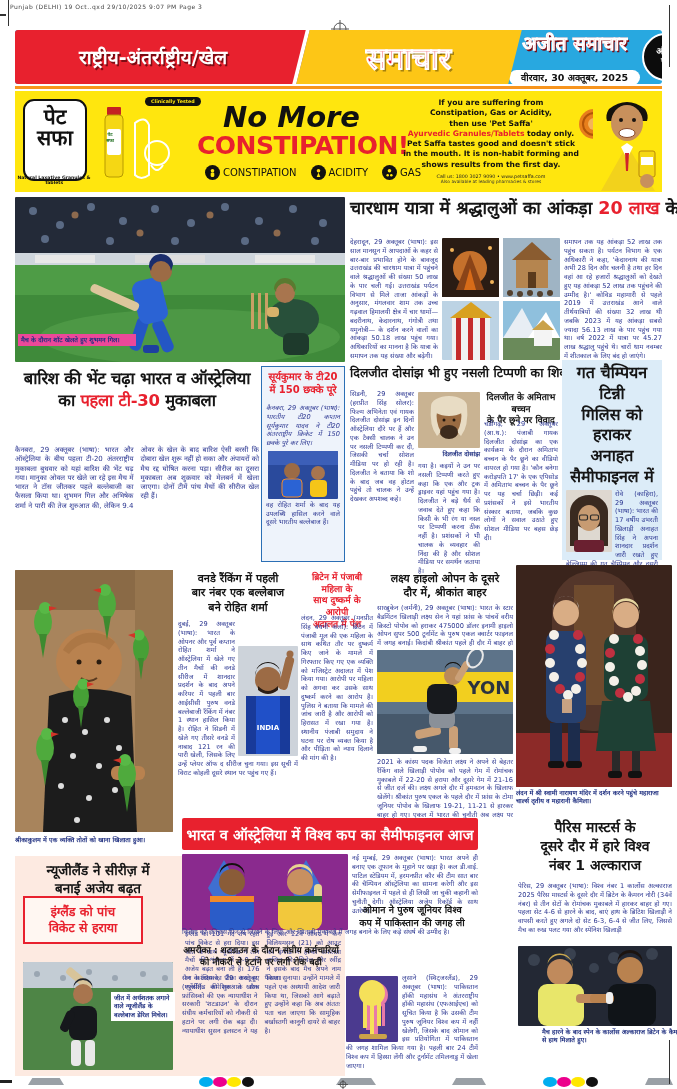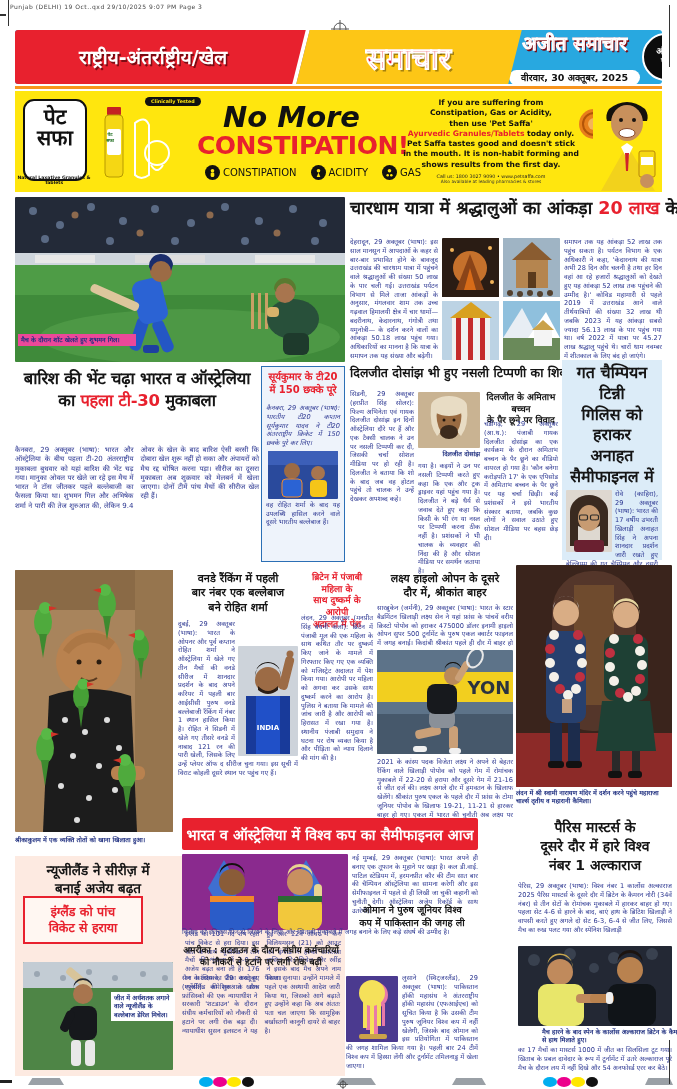--- a/index.html
+++ b/index.html
@@ -591,21 +591,20 @@
     </g>
     <g>
       <circle cx="112" cy="24" r="13" fill="#b9824f"></circle>
       <path d="M99 20 a13 13 0 0 1 26 0 l-1 -8 a13 13 0 0 0 -24 0 Z" fill="#1c1410"></path>
       <rect x="90" y="38" width="48" height="42" rx="9" fill="#101418"></rect>
       <rect x="72" y="48" width="24" height="9" rx="4" fill="#b9824f"></rect>
       <rect x="88" y="46" width="7" height="12" rx="3" fill="#f0f0f0"></rect>
     </g>
   </svg>
   <div class="abs cap" style="left:542px;top:1028px;width:154px;">मैच हारने के बाद स्पेन के कार्लोस अल्काराज ब्रिटेन के कैमरन नोरी से हाथ मिलाते हुए।</div>
-  <div class="abs jtext" style="left:518px;top:1046px;width:154px;height:30px;">का 17 मैचों का मास्टर्स 1000 में जीत का सिलसिला टूट गया। खिताब के प्रबल दावेदार के रूप में टूर्नामेंट में उतरे अल्काराज पूरे मैच के दौरान लय में नहीं दिखे और 54 अनफोर्स्ड एरर कर बैठे।</div>
 
   <div class="abs" style="left:0;top:1080px;width:12px;height:3px;background:#222;"></div>
   <div class="abs" style="left:28px;top:1078px;width:36px;height:7px;background:#9aa0a6;clip-path:polygon(12% 0,88% 0,100% 100%,0 100%);"></div>
   <svg class="abs" style="left:198px;top:1076px;" width="56" height="12" viewBox="0 0 56 12">
     <ellipse cx="8" cy="6" rx="7" ry="5" fill="#00aeef"></ellipse>
       <ellipse cx="22" cy="6" rx="7" ry="5" fill="#ec008c"></ellipse>
       <ellipse cx="36" cy="6" rx="7" ry="5" fill="#ffe700"></ellipse>
       <ellipse cx="50" cy="6" rx="6" ry="5" fill="#111111"></ellipse>
   </svg>
   <div class="abs" style="left:336px;top:1078px;width:40px;height:7px;background:#9aa0a6;clip-path:polygon(12% 0,88% 0,100% 100%,0 100%);"></div>

